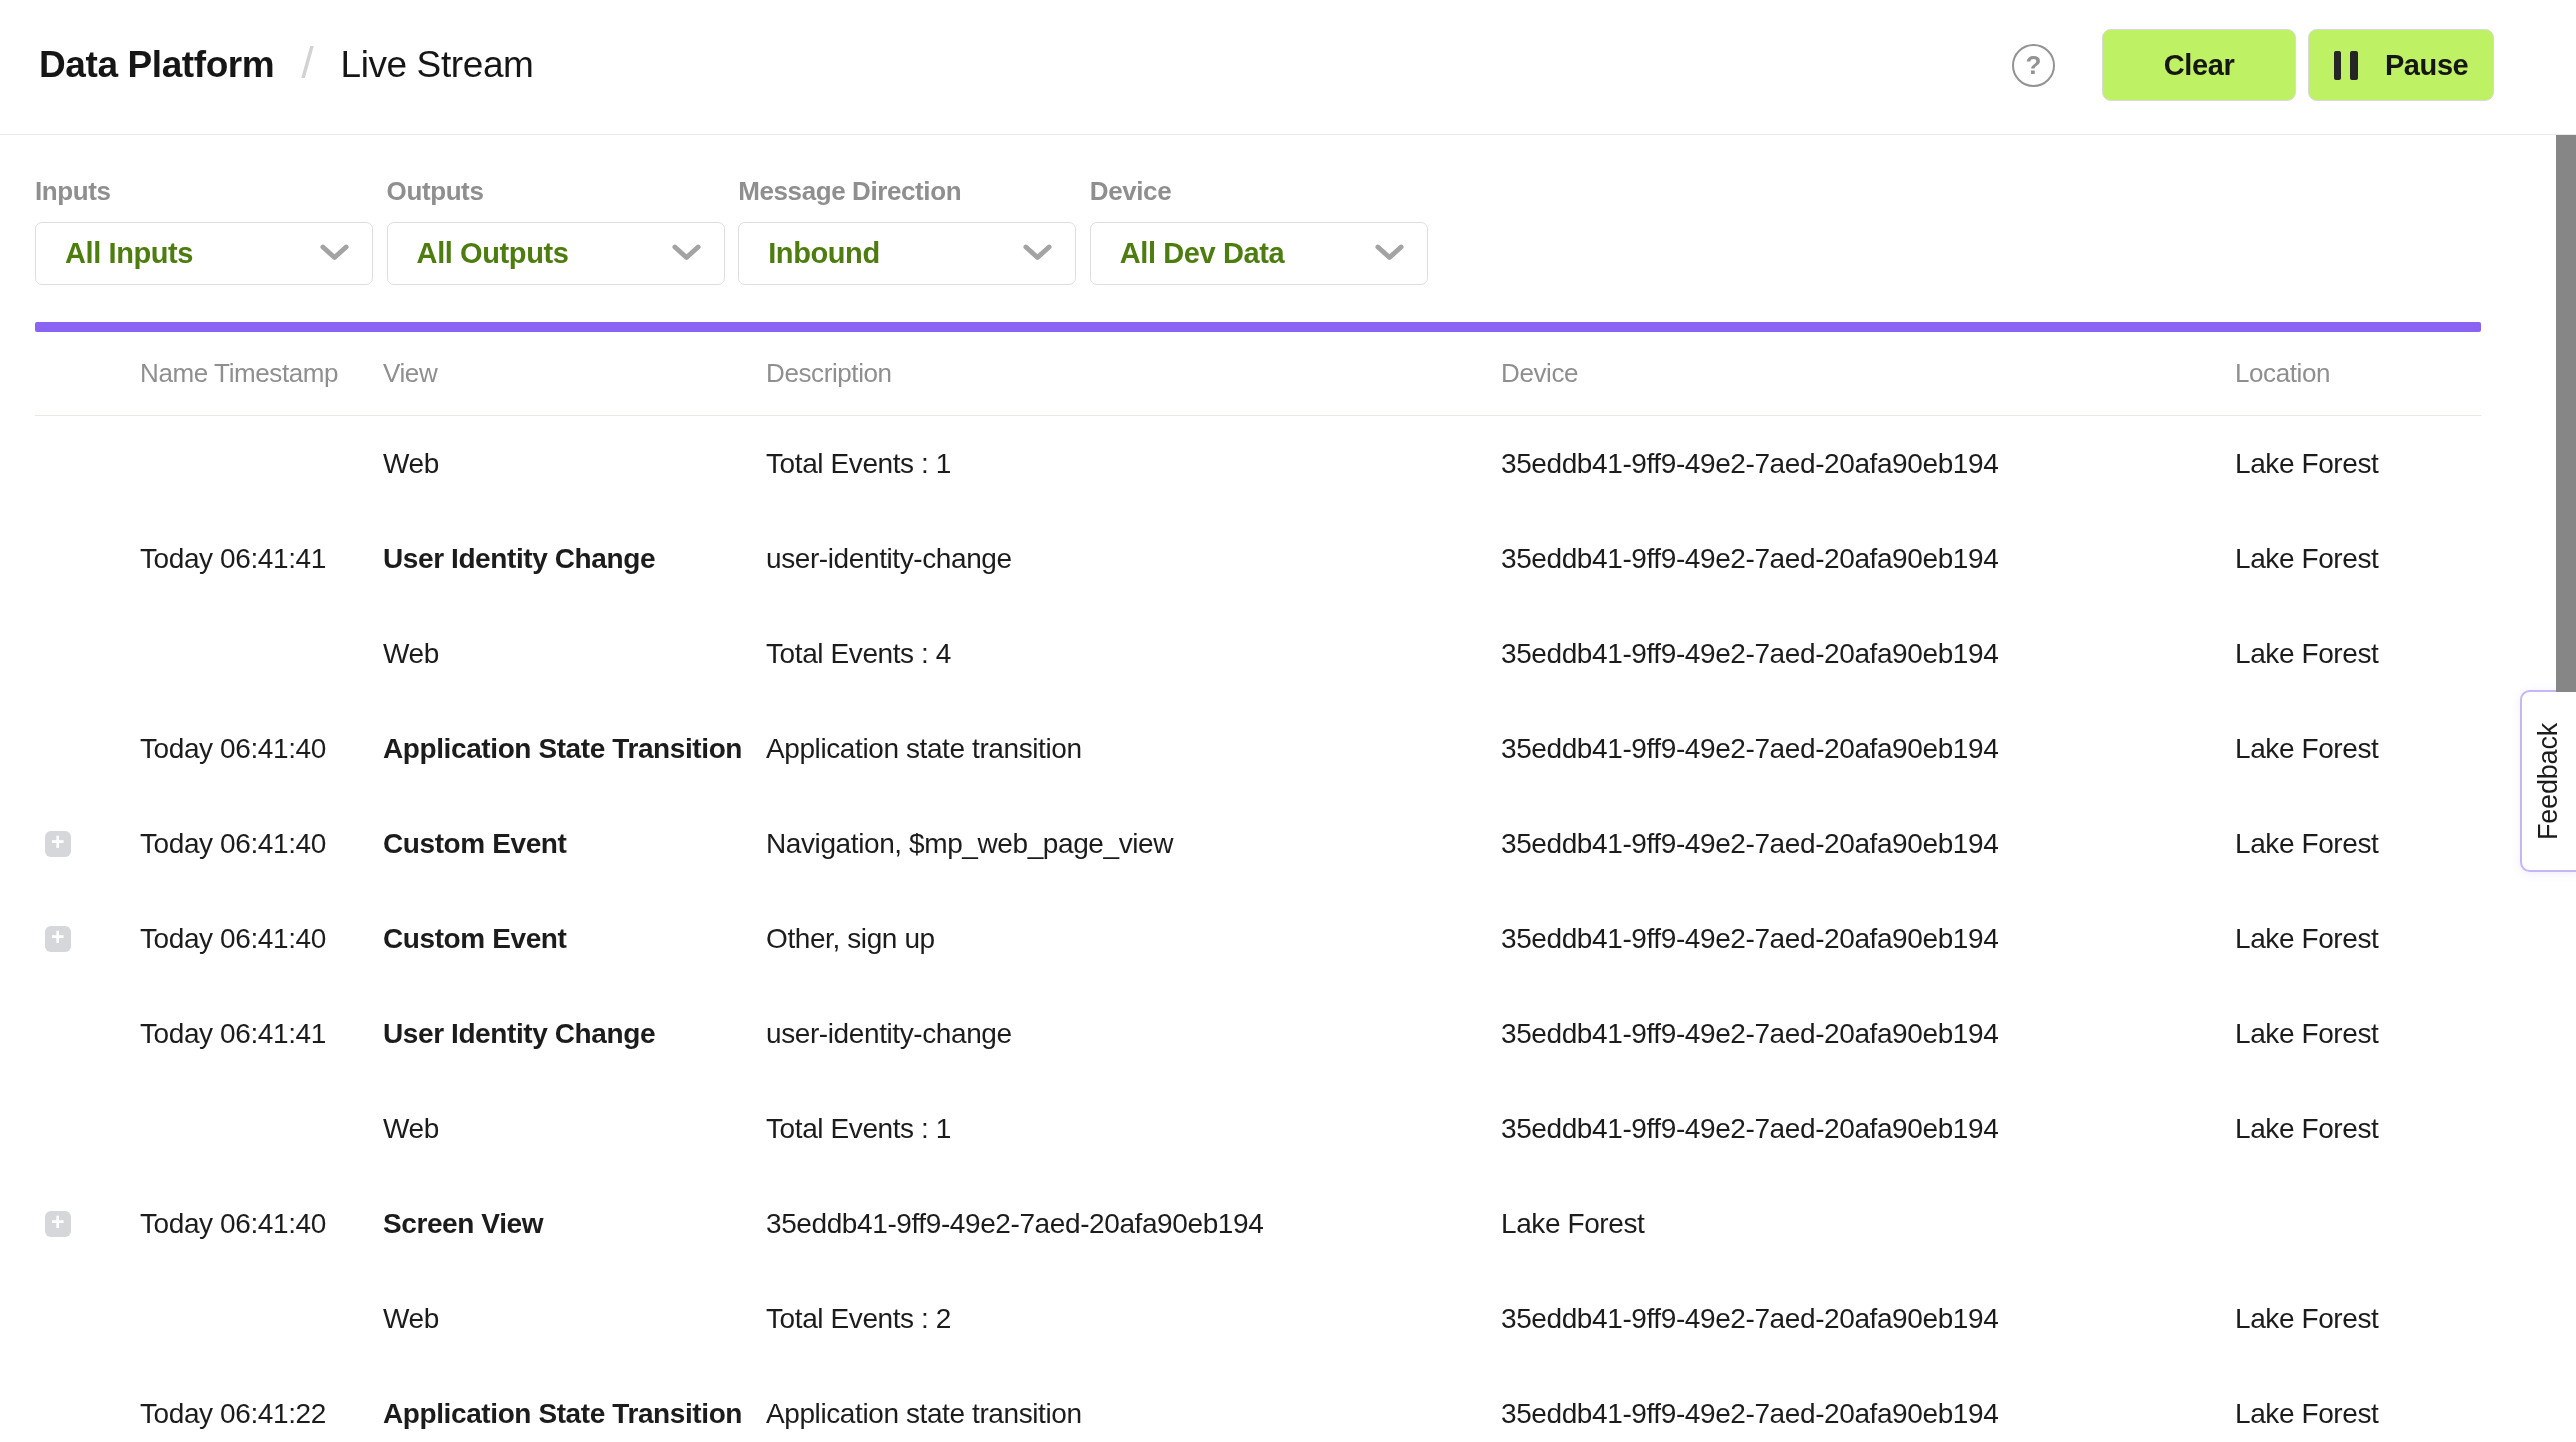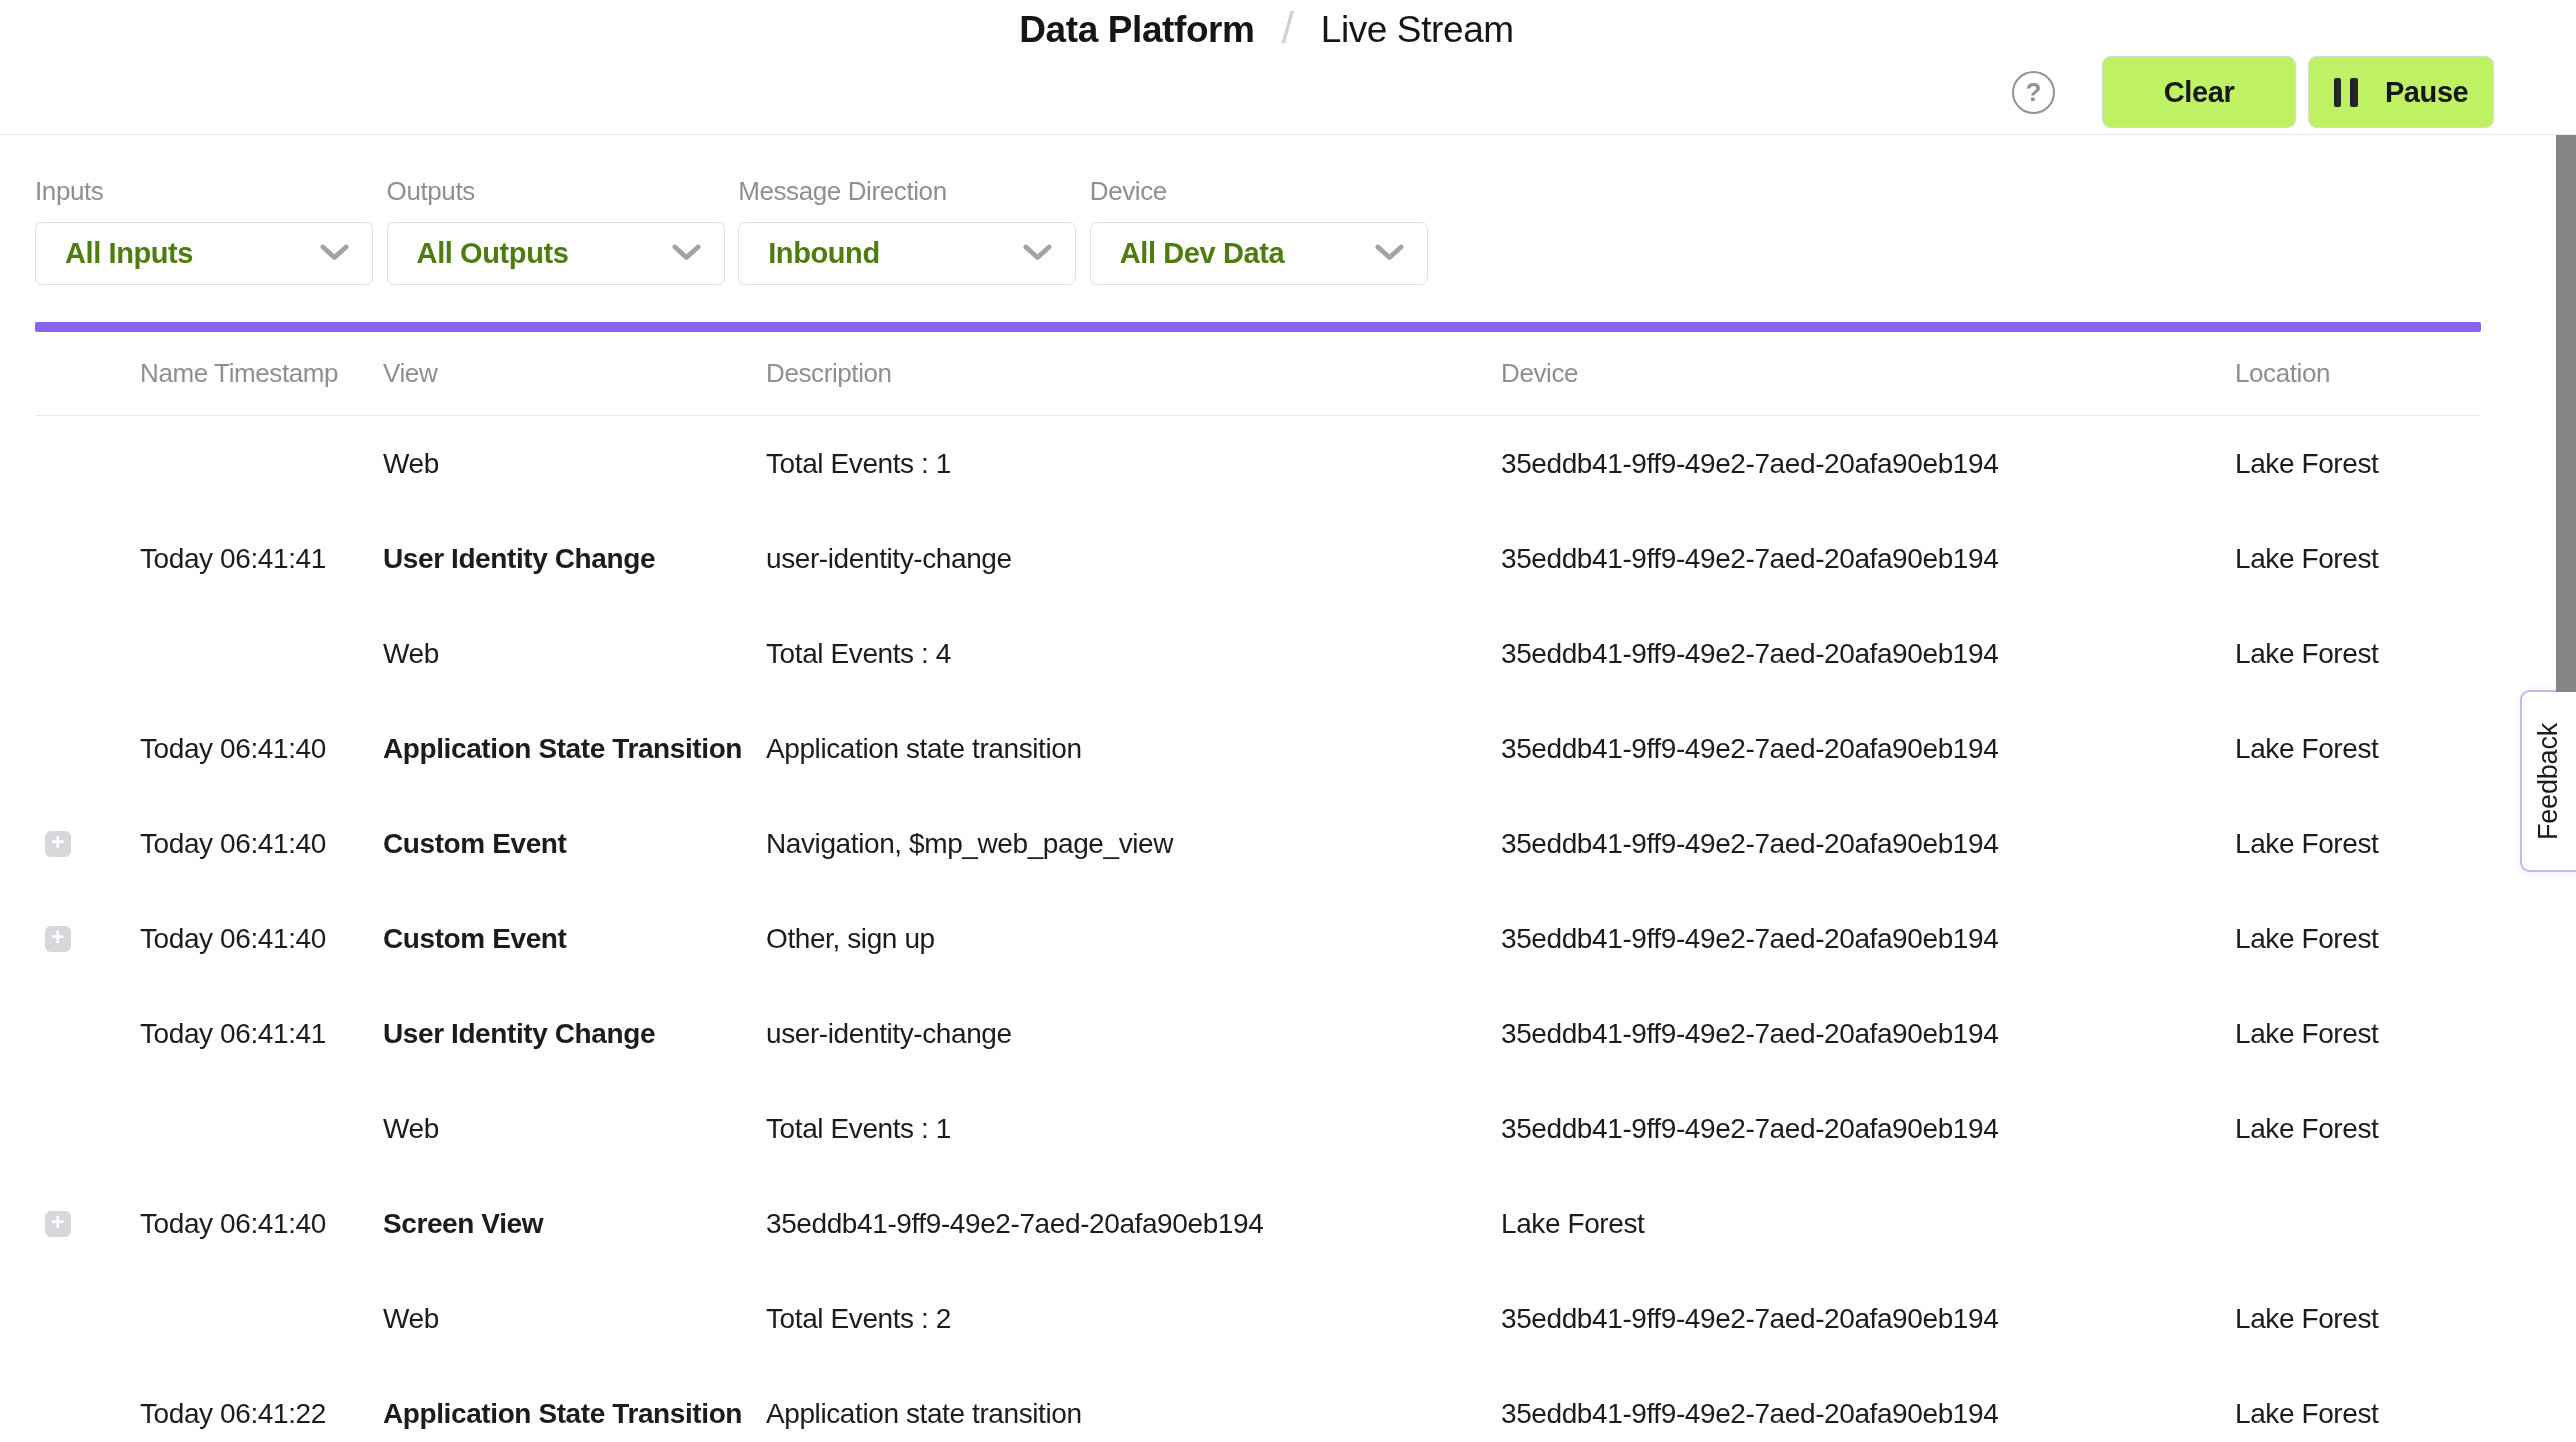--- a/index.html
+++ b/index.html
@@ -6,21 +6,21 @@
   html,body{
     width:2576px; height:1442px; overflow:hidden;
     background:#ffffff;
     font-family:"Liberation Sans","DejaVu Sans",sans-serif;
     color:#1c1c1c;
     letter-spacing:-0.4px;
   }
 
   
   .header{ position:relative; height:135px; border-bottom:1.9px solid #e9e9e6; background:#fff; }
-  .header-inner{ position:absolute; top:4px; left:39px; right:82px; height:72px; display:flex; align-items:center;flex-direction:column; }
+  .header-inner{ position:absolute; top:29px; left:39px; right:82px; height:72px; display:flex; align-items:center; }
   .breadcrumb{ display:flex; align-items:center; }
   .crumb-section{ font-size:37px; font-weight:600; color:#161616; }
   .crumb-sep{ font-size:45px; font-weight:200; color:#d2d2d2; margin:0 27px; transform:translateY(-1.9px); }
   .crumb-page{ font-size:37px; font-weight:500; color:#161616; }
 
   .header-actions{ margin-left:auto; display:flex; align-items:center; }
   .help-icon{
     width:43px; height:43px; border:2.9px solid #939393; border-radius:50%;
     display:flex; align-items:center; justify-content:center;
     font-size:26px; font-weight:700; color:#939393; margin-right:47px; cursor:pointer;
@@ -34,21 +34,21 @@
   }
   .btn-clear{ width:194px; }
   .btn-pause{ width:186px; margin-left:12px; }
   .pause-glyph{ display:flex; margin-right:27px; }
   .pause-glyph i{ display:block; width:7.8px; height:29px; background:#262626; border-radius:1.9px; }
   .pause-glyph i + i{ margin-left:8.7px; }
 
   
   .filters{ padding:43px 0 0 35px; display:flex; }
   .filter-group{ width:338px; margin-right:13.6px; }
-  .filter-label{ font-size:26px; color:#8f8f8f; margin-bottom:16.5px; line-height:27px; }
+  .filter-label{ font-size:26px; color:#8f8f8f; margin-bottom:16.5px; line-height:27px;font-weight:bold; }
   .filter-select{
     height:63px; border:1.9px solid #dedede; border-radius:6.8px; background:#fff;
     display:flex; align-items:center; padding:0 23px 0 29px; cursor:pointer;
   }
   .filter-value{ font-size:29px; font-weight:700; color:#4d7c0f; }
   .chevron{ margin-left:auto; display:block; }
 
   
   .accent-bar{ margin:37px 0 0 35px; width:2446px; height:10.7px; border-radius:1.9px; }
 

